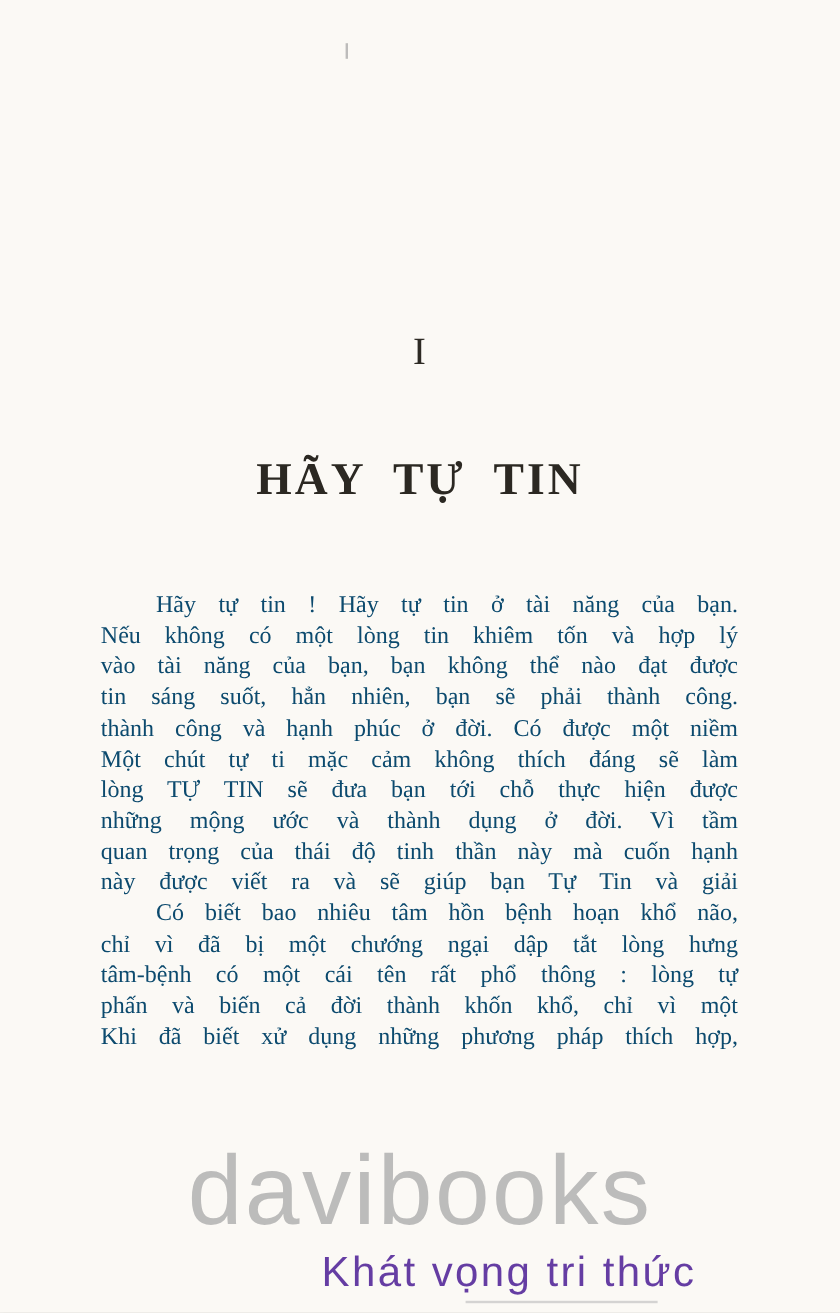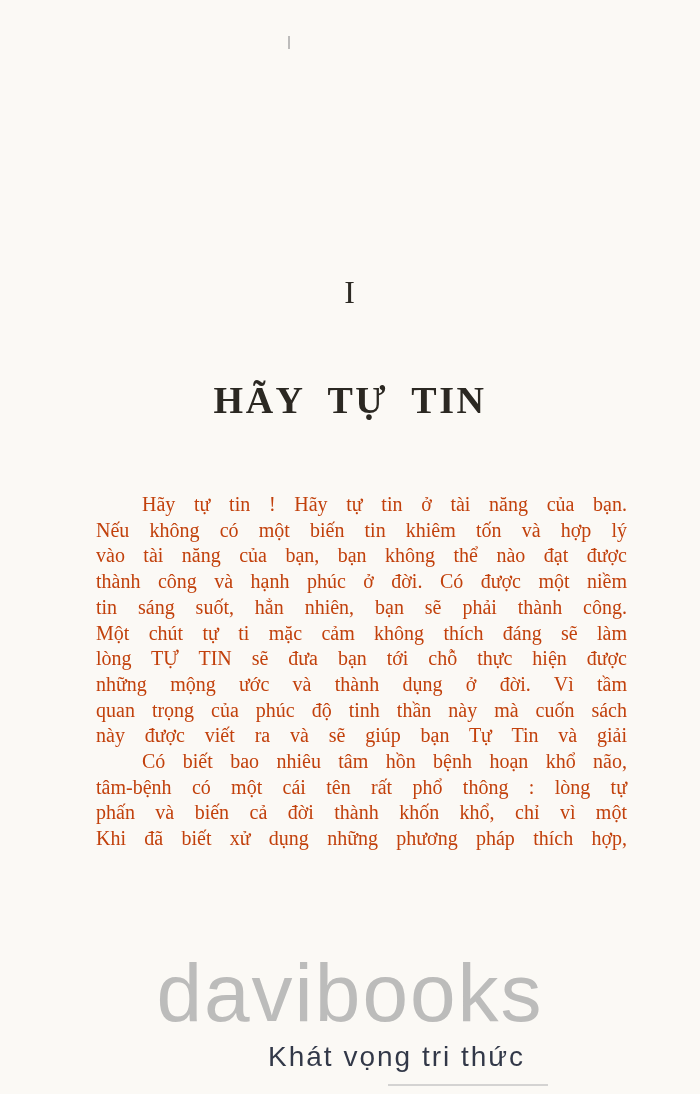--- a/index.html
+++ b/index.html
@@ -52,23 +52,22 @@
     word-spacing: 12px;
     color: #2b2822;
   }
   .body-text {
     position: absolute;
     left: 84px;
     top: 492px;
     width: 531px;
     font-size: 20px;
     line-height: 25.7px;
-    color: #c2410c;
+    color: #0c4a6e;
     z-index: 2;
-    margin-left: 12px;
   }
   .paragraph { margin: 0; }
   .line {
     text-align: justify;
     text-align-last: justify;
     white-space: normal;
   }
   .line.indent { text-indent: 46px; }
   .line.no-stretch { text-align-last: left; }
   
@@ -93,24 +92,24 @@
     font-weight: 400;
     letter-spacing: 2px;
     color: #a8a8a8;
     opacity: 0.75;
   }
   .wm-tagline {
     position: absolute;
     top: 1042px;
     left: 268px;
     font-family: "Liberation Sans", "DejaVu Sans", sans-serif;
-    font-size: 28px;
+    font-size: 35px;
     line-height: 1.1;
     letter-spacing: 2px;
-    color: #0f172a;
+    color: #4c1d95;
     opacity: 0.85;
   }
   .wm-underline {
     position: absolute;
     top: 1084px;
     left: 388px;
     width: 160px;
     height: 2px;
     background: #b5b5b5;
     opacity: 0.55;
@@ -129,31 +128,32 @@
     <div class="wm-underline"></div>
   </div>
 
   <div class="chapter-numeral">I</div>
 
   <h1 class="chapter-title">HÃY TỰ TIN</h1>
 
   <div class="body-text">
       <div class="paragraph">
         <div class="line indent">Hãy tự tin ! Hãy tự tin ở tài năng của bạn.</div>
-        <div class="line">Nếu không có một biến tin khiêm tốn và hợp lý</div>
+        <div class="line">Nếu không có một lòng tin khiêm tốn và hợp lý</div>
         <div class="line">vào tài năng của bạn, bạn không thể nào đạt được</div>
+        <div class="line">tin sáng suốt, hẳn nhiên, bạn sẽ phải thành công.</div>
         <div class="line">thành công và hạnh phúc ở đời. Có được một niềm</div>
-        <div class="line">tin sáng suốt, hẳn nhiên, bạn sẽ phải thành công.</div>
         <div class="line">Một chút tự ti mặc cảm không thích đáng sẽ làm</div>
         <div class="line">lòng TỰ TIN sẽ đưa bạn tới chỗ thực hiện được</div>
         <div class="line">những mộng ước và thành dụng ở đời. Vì tầm</div>
-        <div class="line">quan trọng của phúc độ tinh thần này mà cuốn sách</div>
+        <div class="line">quan trọng của thái độ tinh thần này mà cuốn hạnh</div>
         <div class="line">này được viết ra và sẽ giúp bạn Tự Tin và giải</div>
       </div>
       <div class="paragraph">
         <div class="line indent">Có biết bao nhiêu tâm hồn bệnh hoạn khổ não,</div>
+        <div class="line">chỉ vì đã bị một chướng ngại dập tắt lòng hưng</div>
         <div class="line">tâm-bệnh có một cái tên rất phổ thông : lòng tự</div>
         <div class="line">phấn và biến cả đời thành khốn khổ, chỉ vì một</div>
         <div class="line">Khi đã biết xử dụng những phương pháp thích hợp,</div>
       </div>
     </div>
 
 </div>
 
 </body></html>

